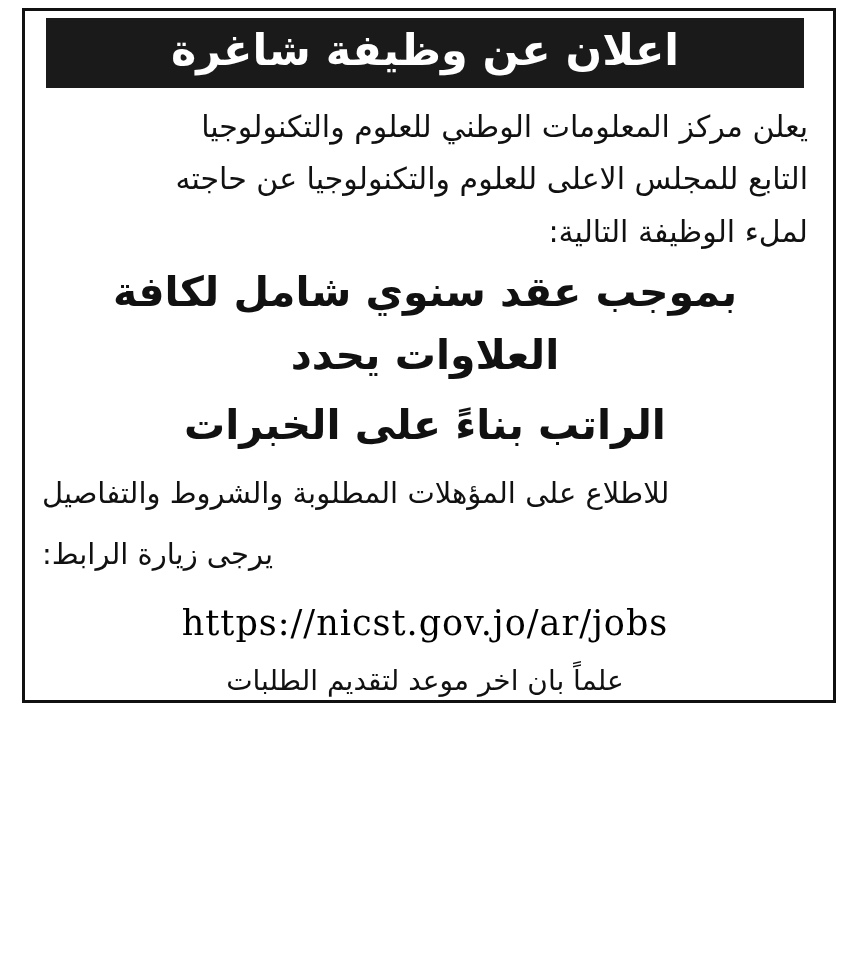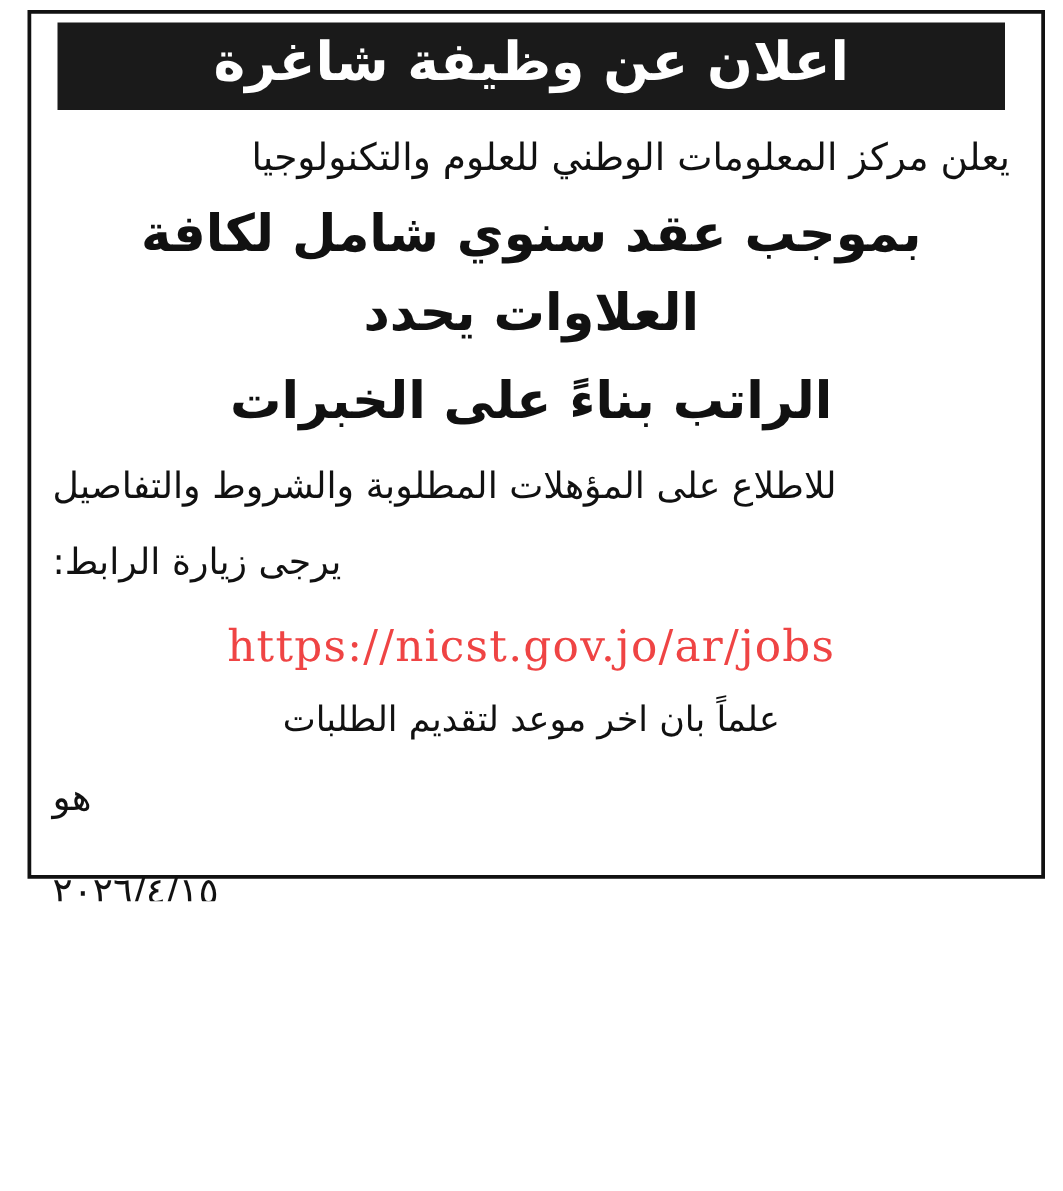--- a/index.html
+++ b/index.html
@@ -95,21 +95,21 @@
     text-align: left;
   }
   .link {
     direction: ltr;
     font-family: "DejaVu Serif", "Liberation Serif", serif;
     font-size: 35px;
     line-height: 1.5;
     letter-spacing: 1px;
     margin: 20px 0 10px 0;
     text-align: center;
-    color: #ef4444;
+    color: #000000;
     word-break: break-all;
   }
   .deadline {
     font-family: "DejaVu Sans", "Liberation Sans", sans-serif;
     font-size: 28px;
     line-height: 1.55;
     margin: 6px 0 0 0;
     text-align: center;
   }
   .deadline-date {
@@ -133,20 +133,22 @@
 
   <div class="ad-inner">
 
     <div class="headline-band">
       <div class="headline-text">اعلان عن وظيفة شاغرة</div>
     </div>
 
     <div class="body-block">
 
       <p class="para intro">يعلن مركز المعلومات الوطني للعلوم والتكنولوجيا</p>
+      <p class="para intro">التابع للمجلس الاعلى للعلوم والتكنولوجيا عن حاجته</p>
+      <p class="para intro">لملء الوظيفة التالية:</p>
 
 
       <p class="contract">بموجب عقد سنوي شامل لكافة العلاوات يحدد</p>
       <p class="contract">الراتب بناءً على الخبرات</p>
 
       <p class="details">للاطلاع على المؤهلات المطلوبة والشروط والتفاصيل</p>
       <p class="details">يرجى زيارة الرابط:</p>
 
       <p class="link">https://nicst.gov.jo/ar/jobs</p>
 

